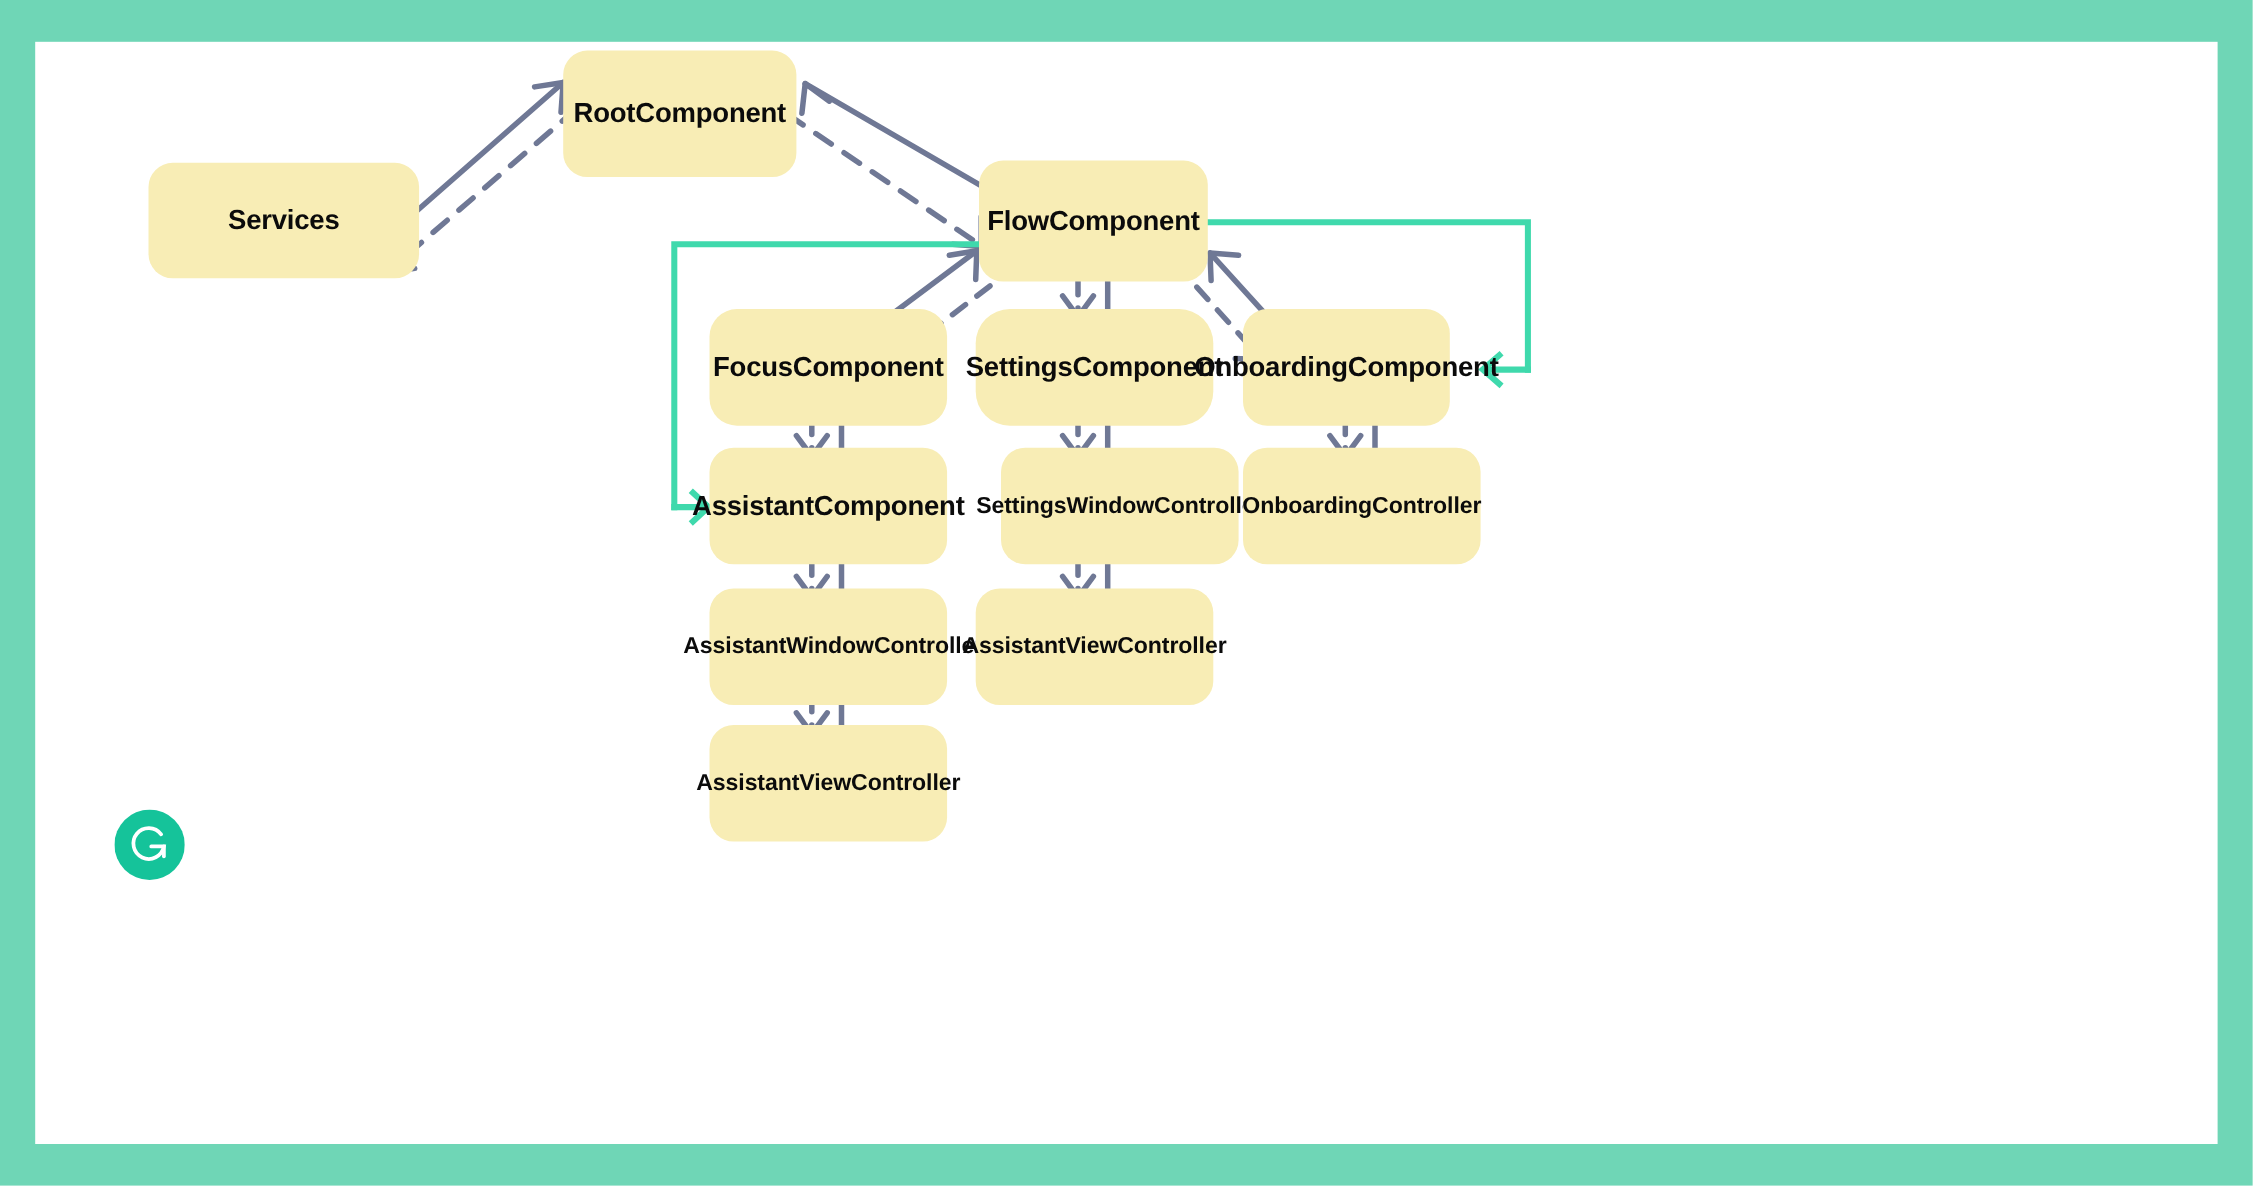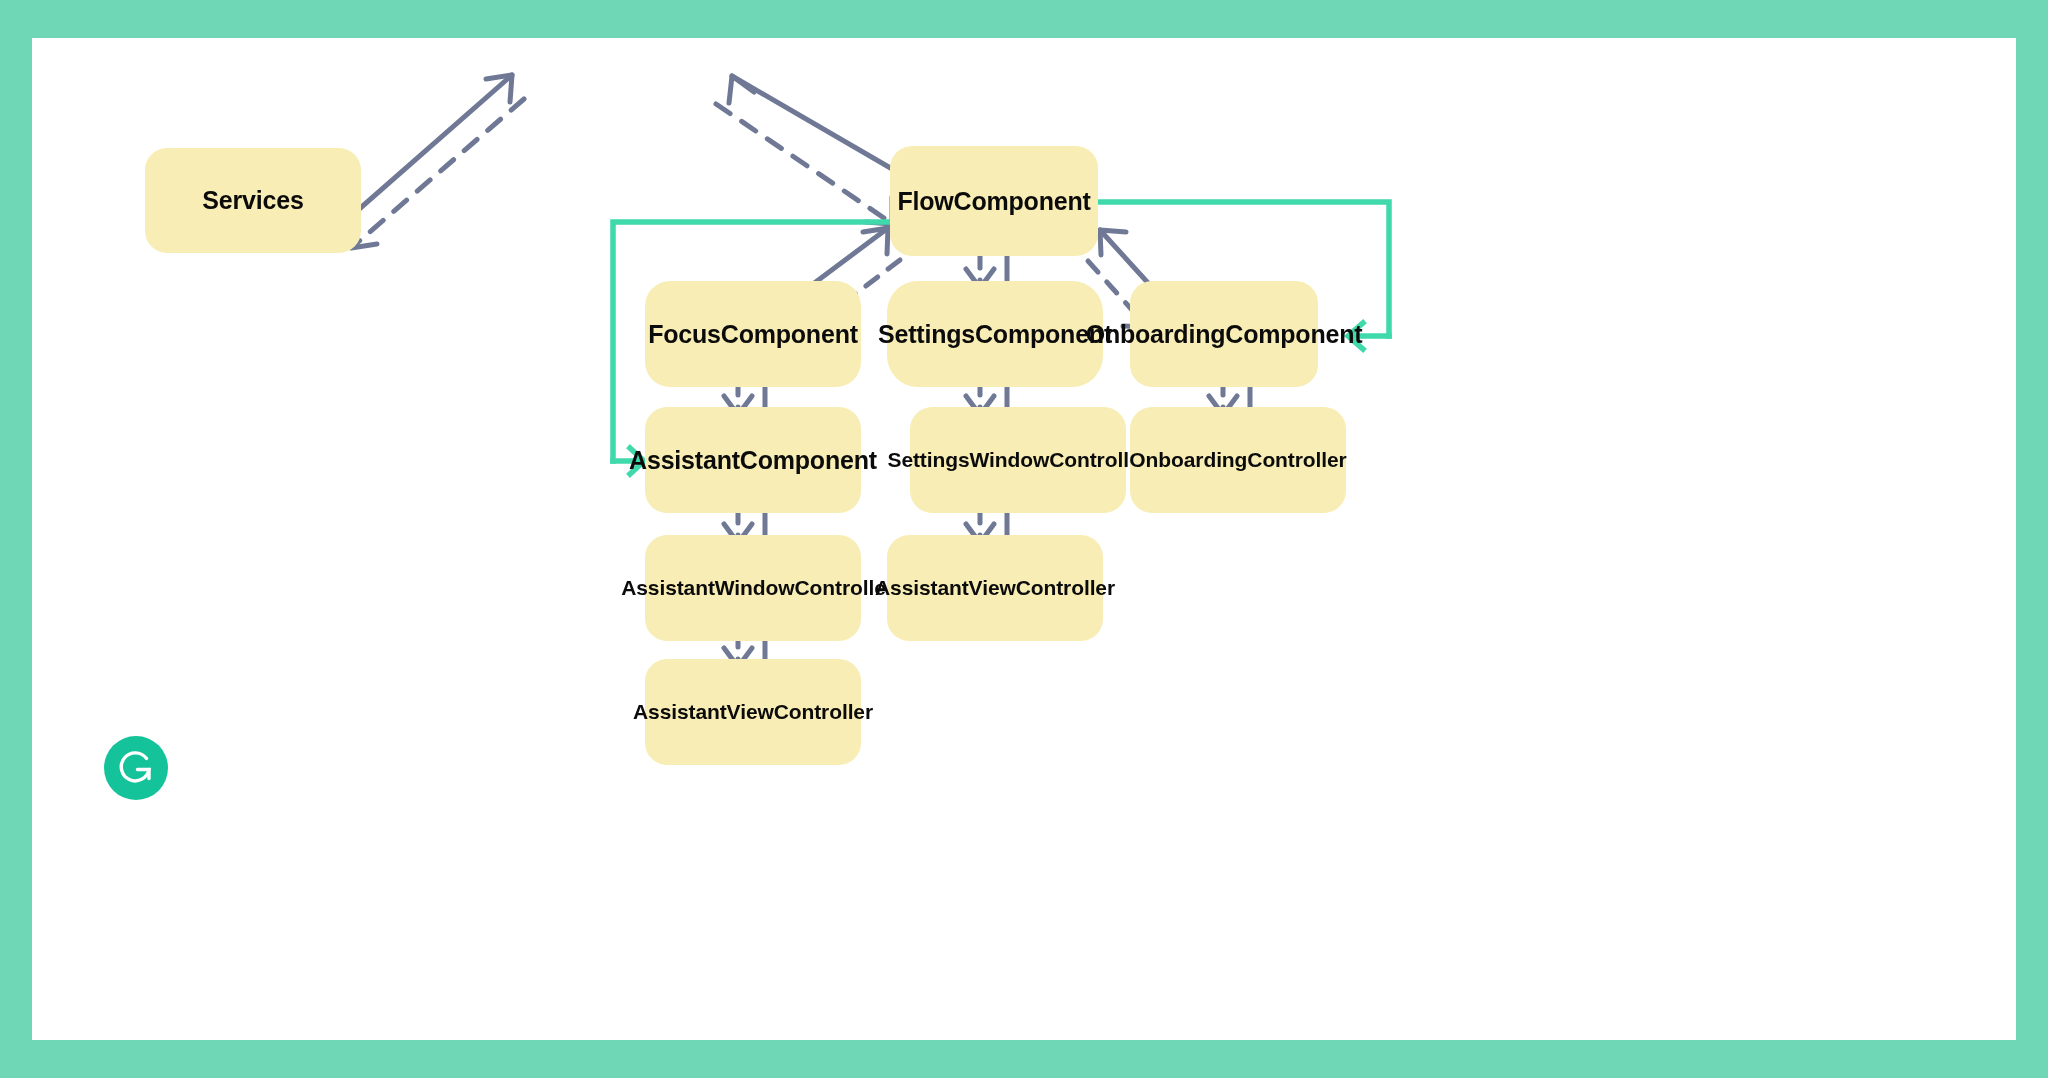--- a/index.html
+++ b/index.html
@@ -196,24 +196,27 @@
           <path d="M 598 410 L 612 423 L 598 436"></path>
         </g>
         <g>
           <path d="M 1066 164 L 1357 164 L 1357 298"></path>
           <path d="M 1357 298 L 1318 298"></path>
           <path d="M 1331 285 L 1316 298 L 1331 311"></path>
         </g>
       </g>
     </svg>
 
-    <div class="node lg" style="left:113px; top:110px; width:216px; height:105px;">
+    <div class="node lg" style="left:103px; top:110px; width:246px; height:105px;">
       <span>Services</span>
     </div>
 
+    <div class="node lg" style="left:480px; top:8px; width:212px; height:115px;">
+      <span>RootComponent</span>
+    </div>
 
     <div class="node lg" style="left:858px; top:108px; width:208px; height:110px;">
       <span>FlowComponent</span>
     </div>
 
     <div class="node lg" style="left:613px; top:243px; width:216px; height:106px;border-radius:25px;">
       <span>FocusComponent</span>
     </div>
 
     <div class="node lg" style="left:855px; top:243px; width:216px; height:106px;border-radius:31px;">

